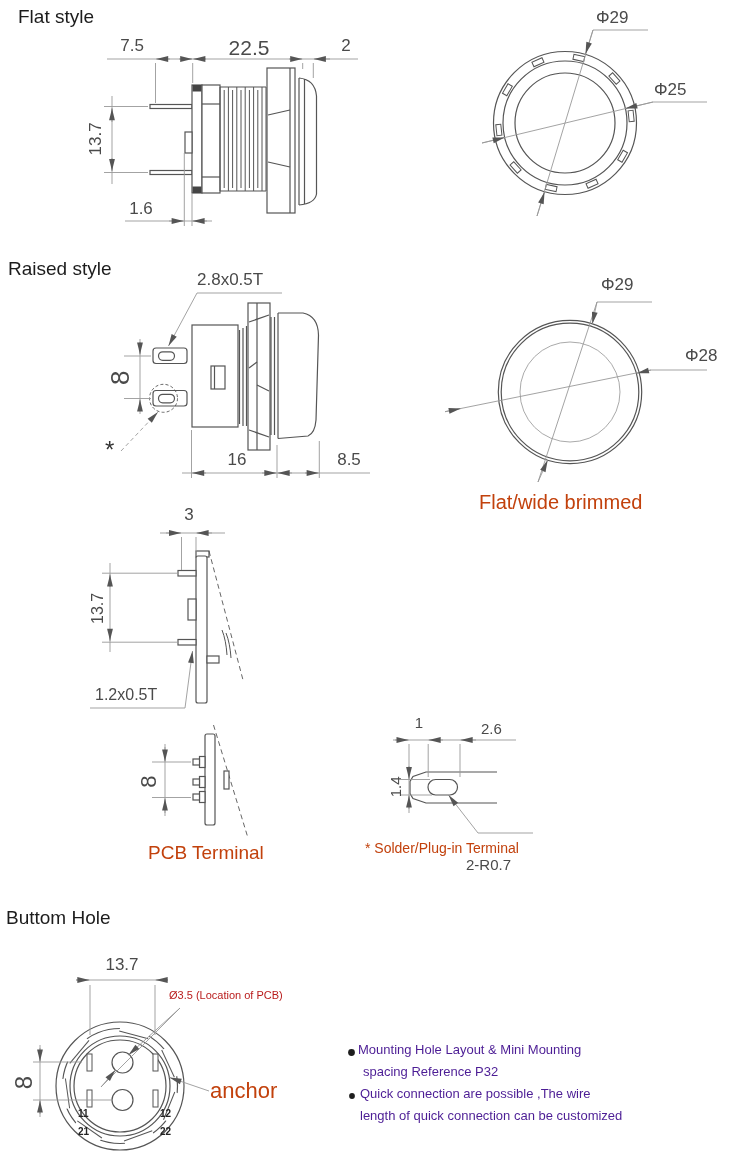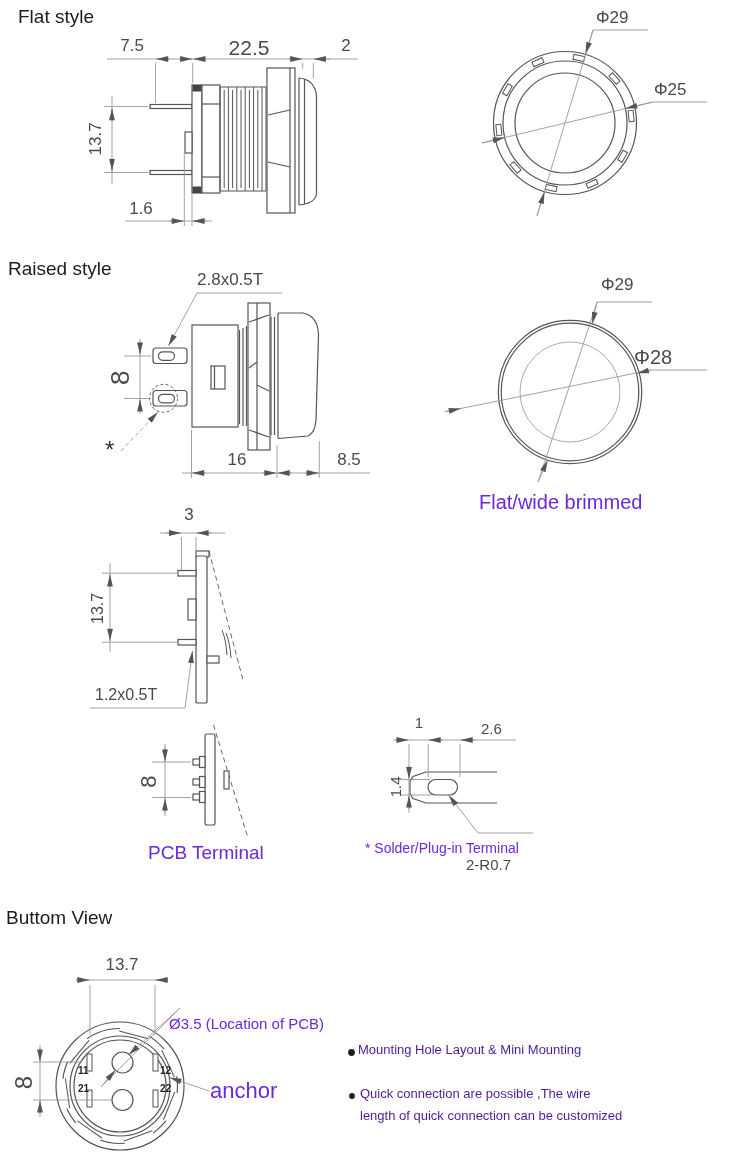--- a/index.html
+++ b/index.html
@@ -3,22 +3,22 @@
 <meta charset="utf-8">
 <style>
   html,body{margin:0;padding:0;background:#ffffff;}
   #canvas{position:relative;width:732px;height:1152px;background:#ffffff;overflow:hidden;
           font-family:"Liberation Sans",sans-serif;text-decoration:underline;}
   svg{position:absolute;left:0;top:0;}
   .lbl{position:absolute;color:#4a4a4a;white-space:nowrap;line-height:1.05;}
   .ctr{text-align:center;}
   .rot{transform:rotate(-90deg);transform-origin:center center;text-align:center;}
   .title{color:#1c1c1c;font-size:19px;}
-  .cap{color:#6d28d9;}
-  .tid{font-weight:bold;color:#222;font-size:10px;}
+  .cap{color:#c2410c;}
+  .tid{font-weight:bold;color:#222;font-size:10px;margin-top:43px;}
   .note{position:absolute;color:#4c1d95;font-size:13px;white-space:nowrap;}
 </style>
 </head>
 <body>
 
 <div id="canvas">
 
 <svg width="732" height="1152" viewBox="0 0 732 1152">
   <defs>
     <marker id="arr" markerUnits="userSpaceOnUse" markerWidth="14" markerHeight="9" refX="12.5" refY="4.5" orient="auto">
@@ -328,43 +328,44 @@
 <div class="lbl" style="left:596px;top:9px;font-size:17px;">Φ29</div>
 <div class="lbl" style="left:654px;top:81px;font-size:17px;">Φ25</div>
 
 <div class="lbl title" style="left:8px;top:259px;">Raised style</div>
 <div class="lbl" style="left:197px;top:271px;font-size:17px;">2.8x0.5T</div>
 <div class="lbl rot ctr" style="left:91px;top:364px;width:60px;font-size:26px;">8</div>
 <div class="lbl" style="left:105px;top:437px;font-size:24px;color:#333;">*</div>
 <div class="lbl ctr" style="left:215px;top:451px;width:44px;font-size:17px;">16</div>
 <div class="lbl ctr" style="left:329px;top:451px;width:40px;font-size:17px;">8.5</div>
 <div class="lbl" style="left:601px;top:276px;font-size:17px;">Φ29</div>
-<div class="lbl" style="left:634px;top:347px;font-size:20px;">Φ28</div>
+<div class="lbl" style="left:685px;top:347px;font-size:17px;">Φ28</div>
 <div class="lbl cap" style="left:479px;top:492px;font-size:20px;">Flat/wide brimmed</div>
 
 <div class="lbl ctr" style="left:173px;top:506px;width:32px;font-size:17px;">3</div>
 <div class="lbl rot ctr" style="left:68px;top:600px;width:60px;font-size:16px;">13.7</div>
 <div class="lbl" style="left:95px;top:687px;font-size:16px;">1.2x0.5T</div>
 
 <div class="lbl rot ctr" style="left:119px;top:770px;width:60px;font-size:22px;">8</div>
 <div class="lbl cap" style="left:128px;top:843px;font-size:19px;margin-left:20px;">PCB Terminal</div>
 
 <div class="lbl ctr" style="left:403px;top:715px;width:32px;font-size:15px;">1</div>
 <div class="lbl" style="left:481px;top:721px;font-size:15px;">2.6</div>
 <div class="lbl rot ctr" style="left:366px;top:779px;width:60px;font-size:15px;">1.4</div>
 <div class="lbl" style="left:466px;top:857px;font-size:15px;">2-R0.7</div>
 <div class="lbl cap" style="left:365px;top:841px;font-size:14px;">* Solder/Plug-in Terminal</div>
 
-<div class="lbl title" style="left:6px;top:908px;">Buttom View</div>
+<div class="lbl title" style="left:6px;top:908px;">Buttom Hole</div>
 <div class="lbl ctr" style="left:100px;top:956px;width:44px;font-size:17px;">13.7</div>
-<div class="lbl" style="left:169px;top:1016px;font-size:15px;color:#6d28d9;">Ø3.5  (Location of PCB)</div>
+<div class="lbl" style="left:169px;top:990px;font-size:11px;color:#b91c1c;">Ø3.5  (Location of PCB)</div>
 <div class="lbl rot ctr" style="left:-6px;top:1070px;width:60px;font-size:24px;">8</div>
 <div class="lbl cap" style="left:210px;top:1079px;font-size:22px;">anchor</div>
 <div class="lbl tid" style="left:78px;top:1066px;">11</div>
 <div class="lbl tid" style="left:160px;top:1066px;">12</div>
 <div class="lbl tid" style="left:78px;top:1084px;">21</div>
 <div class="lbl tid" style="left:160px;top:1084px;">22</div>
 
 <div class="note" style="left:358px;top:1042px;">Mounting Hole Layout &amp; Mini Mounting</div>
+<div class="note" style="left:363px;top:1064px;">spacing Reference P32</div>
 <div class="note" style="left:360px;top:1086px;">Quick connection are possible ,The wire</div>
 <div class="note" style="left:360px;top:1108px;">length of quick connection can be customized</div>
 
 </div>
 
 </body></html>

